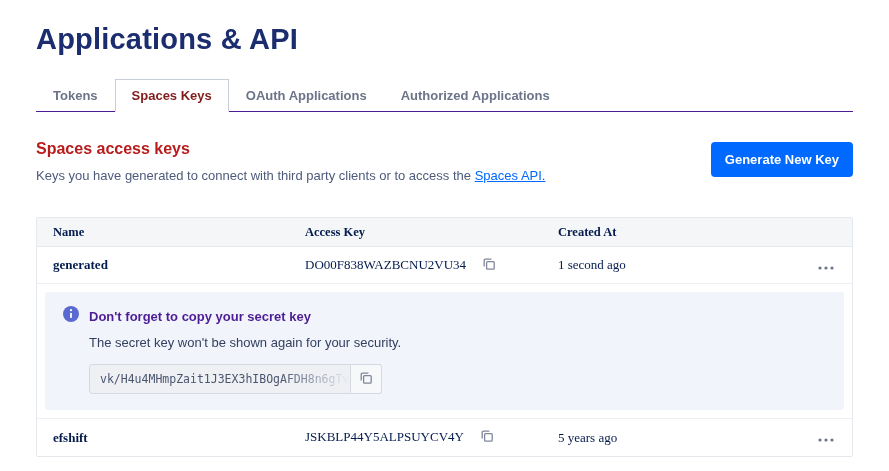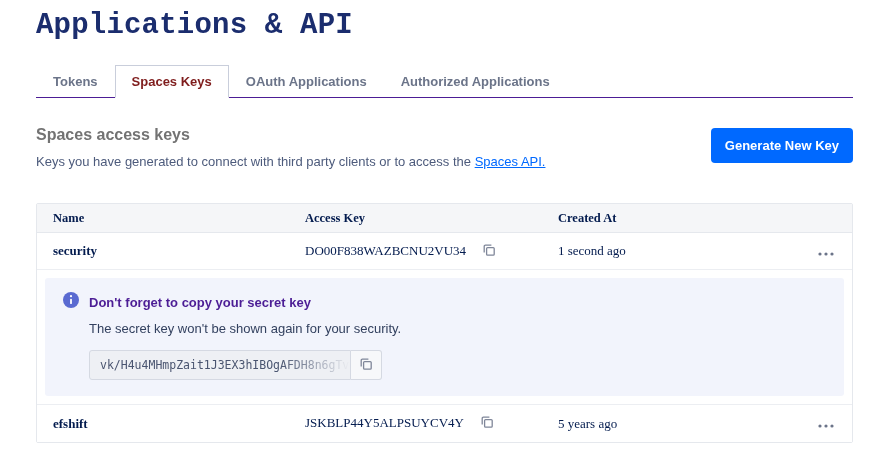--- a/index.html
+++ b/index.html
@@ -10,23 +10,22 @@
     color: #031b4e;
     overflow: hidden;
   }
   .container { padding: 0 36px; }
 
   
   .page-title {
     font-size: 29px;
     font-weight: bold;
     color: #1b2d6e;
-    padding-top: 9px;
+    padding-top: 23px;
     letter-spacing: 0.2px;
-    font-family: Liberation Mono, monospace;
   }
 
   
   .tabbar {
     display: flex;
     align-items: flex-start;
     margin-top: 22px;
     border-bottom: 1px solid #4c1d95;
     margin-right: 0;
   }
@@ -52,21 +51,21 @@
   
   .section-header {
     display: flex;
     justify-content: space-between;
     align-items: flex-start;
     margin-top: 28px;
   }
   .section-heading {
     font-size: 16px;
     font-weight: bold;
-    color: #737373;
+    color: #b91c1c;
   }
   .section-desc {
     margin-top: 10px;
     font-size: 13px;
     color: #4d5b7c;
   }
   .section-desc a {
     color: #0069ff;
     text-decoration: underline;
     cursor: pointer;
@@ -193,21 +192,21 @@
   <div class="table">
 
     <div class="trow thead">
       <div class="cell">Name</div>
       <div class="cell">Access Key</div>
       <div class="cell">Created At</div>
       <div class="cell"></div>
     </div>
 
     <div class="trow data-row">
-      <div class="cell name">security</div>
+      <div class="cell name">generated</div>
       <div class="cell key">
         <span>DO00F838WAZBCNU2VU34</span>
         <button class="copy-btn">
           <span>
             <svg width="14" height="14" viewBox="0 0 14 14">
                 <rect x="4.6" y="4.6" width="7.6" height="7.6" rx="1" fill="none" stroke="#7f8699" stroke-width="1.3"></rect>
                 <path d="M9.4 2.2H3.4a1.2 1.2 0 0 0-1.2 1.2v6" fill="none" stroke="#7f8699" stroke-width="1.3"></path>
               </svg>
           </span>
         </button>

